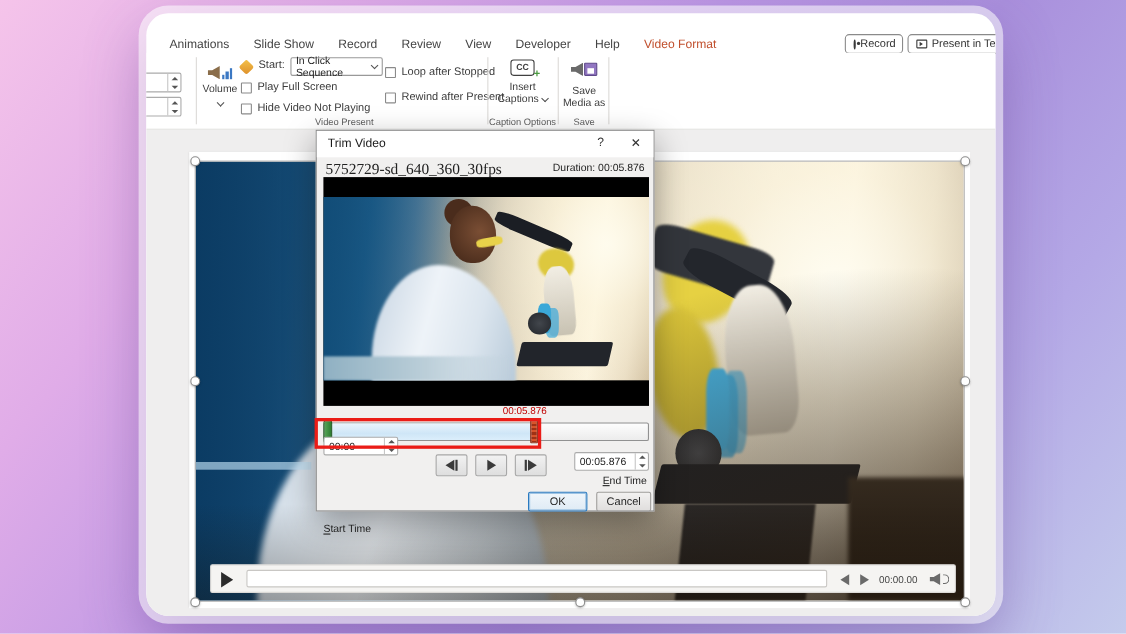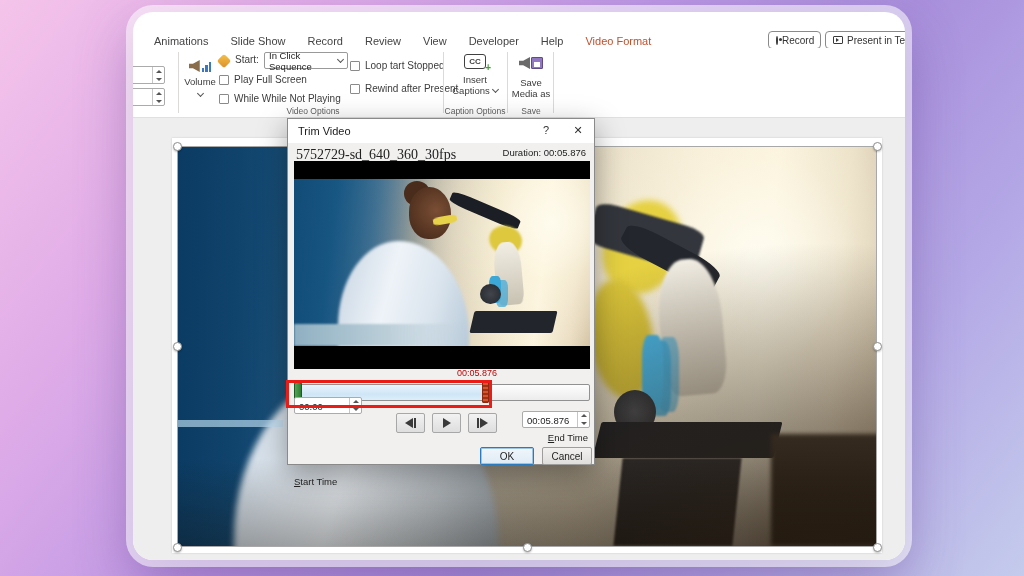--- a/index.html
+++ b/index.html
@@ -191,31 +191,31 @@
     <div class="dropdown" style="left:131px;top:4px;width:84px;">
       <span style="flex:1">In Click Sequence</span>
       <span class="chev"></span>
     </div>
     <div class="chk abs" style="left:86px;top:26px;">
       <span class="box"></span>
       <span>Play Full Screen</span>
     </div>
     <div class="chk abs" style="left:86px;top:45px;">
       <span class="box"></span>
-      <span>While While Not Playing</span>
+      <span>Hide Video Not Playing</span>
     </div>
     <div class="chk abs" style="left:217px;top:12px;">
       <span class="box"></span>
-      <span>Loop tart Stopped</span>
+      <span>Loop after Stopped</span>
     </div>
     <div class="chk abs" style="left:217px;top:35px;">
       <span class="box"></span>
       <span>Rewind after Present</span>
     </div>
-    <div class="glabel" style="left:80px;width:200px;">Video Options</div>
+    <div class="glabel" style="left:80px;width:200px;">Video Present</div>
     <div class="gsep" style="left:310px;"></div>
 
     <div class="ribbon-big" style="left:314px;top:6px;width:56px;">
       <span class="cc-ic">
         <span>CC</span>
         <span class="cc-plus">+</span>
       </span>
       <span style="margin-top:5px">Insert</span>
       <span style="display:flex;align-items:center;gap:3px">
         <span>Captions</span>
@@ -264,20 +264,29 @@
         <div class="sv-shape" style="left:59%;top:17%;width:16%;height:11%;background:#33363c;border-radius:18%;transform:rotate(16deg);filter:blur(1px);"></div>
         <div class="sv-shape" style="left:63%;top:24%;width:15%;height:7%;background:#23262c;border-radius:30%;transform:rotate(28deg);"></div>
         <div class="sv-shape" style="left:69%;top:28%;width:9%;height:34%;background:linear-gradient(#f4f0e6,#ccc5b4);border-radius:45% 45% 25% 25%;transform:rotate(-5deg);filter:blur(1px);"></div>
         <div class="sv-shape" style="left:66.5%;top:47%;width:3%;height:19%;background:#48b6e6;border-radius:30%;filter:blur(1px);box-shadow:8px 6px 0 rgba(60,170,220,.8),16px 2px 0 rgba(60,170,220,.6);"></div>
         <div class="sv-shape" style="left:62.5%;top:61%;width:6%;height:11%;background:radial-gradient(#4a4e54,#26292e);border-radius:50%;"></div>
         <div class="sv-shape" style="left:60%;top:69%;width:26%;height:9%;background:#1f2227;transform:skewX(-14deg);border-radius:2px;"></div>
         <div class="sv-shape" style="left:63%;top:78%;width:17%;height:22%;background:linear-gradient(#2b2e33,#14161a);transform:skewX(-6deg);filter:blur(1px);"></div>
         <div class="sv-shape" style="left:85%;top:72%;width:16%;height:28%;background:linear-gradient(#40372c,#16120e);filter:blur(2px);"></div>
         <div class="sv-dark"></div>
 
+        <div class="media-bar">
+          <span class="mb-play"></span>
+          <span class="mb-track"></span>
+          <span class="mb-prev"></span>
+          <span class="mb-next"></span>
+          <span class="mb-time">00:00.00</span>
+          <span class="mb-speaker"></span>
+          <span class="mb-sw"></span>
+        </div>
       </div>
 
       <div class="handle" style="left:1px;top:4px;"></div>
       <div class="handle" style="left:701px;top:4px;"></div>
       <div class="handle" style="left:1px;top:204px;"></div>
       <div class="handle" style="left:701px;top:204px;"></div>
       <div class="handle" style="left:1px;top:405px;"></div>
       <div class="handle" style="left:351px;top:405px;"></div>
       <div class="handle" style="left:701px;top:405px;"></div>
     </div>

